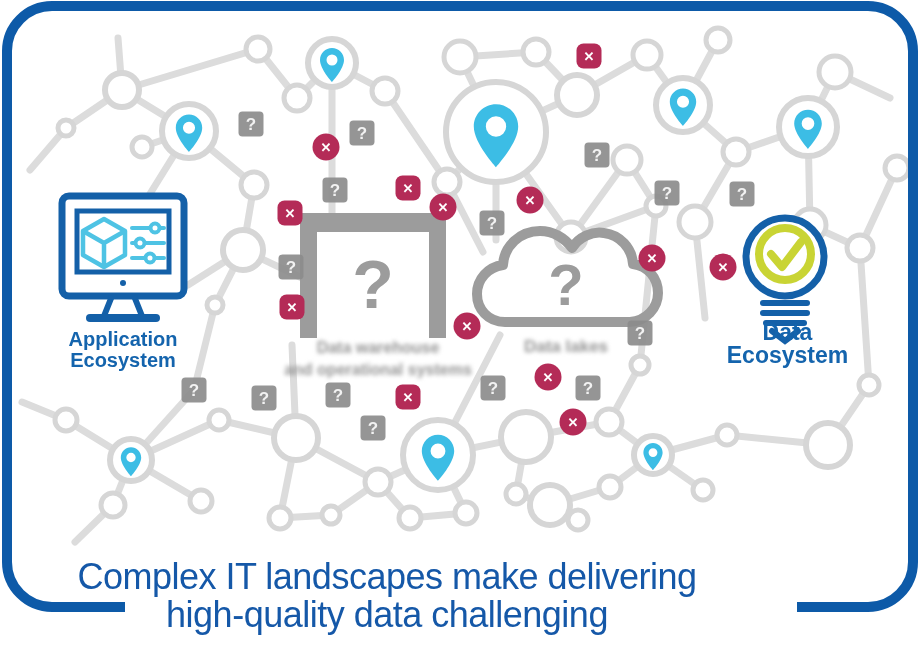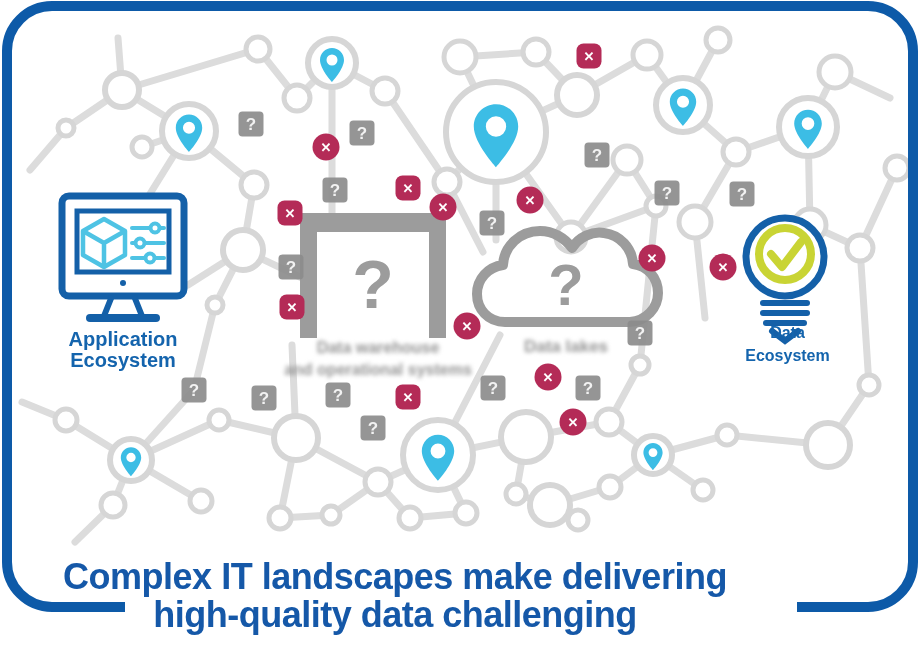--- a/index.html
+++ b/index.html
@@ -1,26 +1,26 @@
 <!DOCTYPE html>
 <html><head>
 <meta charset="utf-8">
 <style>
   html,body{margin:0;padding:0;background:#ffffff;}
   .stage{position:relative;width:923px;height:647px;background:#ffffff;overflow:hidden;
          font-family:"Liberation Sans",sans-serif;}
   .stage svg{position:absolute;left:0;top:0;}
   .lbl{position:absolute;text-align:center;font-weight:bold;}
   .lbl-app{left:38px;top:329px;width:170px;font-size:20px;line-height:21px;color:#1464ad;}
-  .lbl-bi{left:695px;top:321px;width:185px;font-size:16px;line-height:23px;color:#1464ad;}
+  .lbl-bi{left:695px;top:321px;width:185px;font-size:23px;line-height:23px;color:#1464ad;}
   .lbl-wh{left:282px;top:337px;width:192px;font-size:16px;line-height:22px;color:#949494;
           filter:blur(2px);}
   .lbl-dl{left:485px;top:337px;width:162px;font-size:17px;color:#949494;filter:blur(2px);}
-  .title{position:absolute;left:12px;top:558px;width:766px;text-align:center;
-         font-size:36px;line-height:38px;font-weight:bold;letter-spacing:-0.5px;color:#1558a8;}
+  .title{position:absolute;left:4px;top:558px;width:766px;text-align:center;
+         font-size:36px;line-height:38px;font-weight:normal;letter-spacing:-0.5px;color:#1558a8;}
 </style>
 </head>
 <body>
 
 <div class="stage">
 
   <svg width="923" height="647" viewBox="0 0 923 647">
 
     <g id="net-edges">
         <line x1="122" y1="90" x2="66" y2="128" stroke="#dcdcdc" stroke-width="7" stroke-linecap="round"></line>

